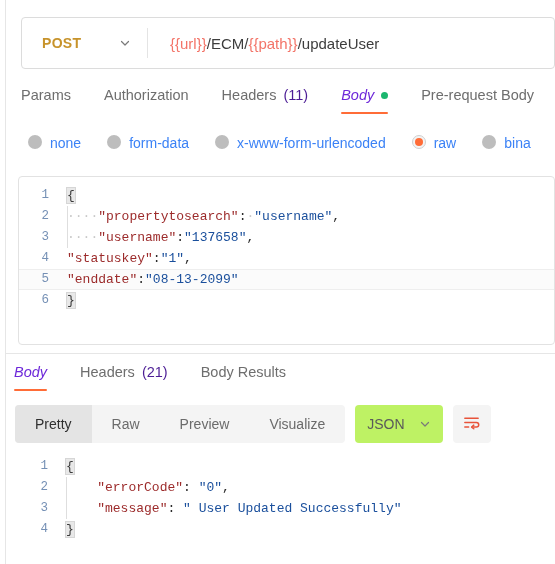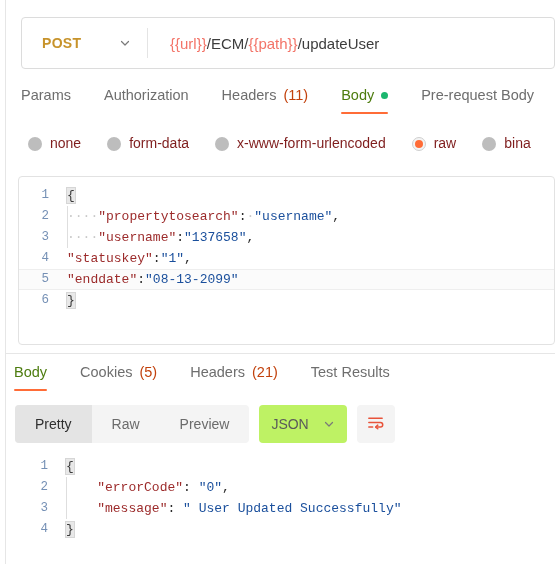--- a/index.html
+++ b/index.html
@@ -109,32 +109,32 @@
     position: relative;
     padding: 2px 0 11px 0;
     margin-right: 33px;
     font-size: 14.5px;
     color: #6e6e6e;
     cursor: pointer;
     display: flex;
     align-items: center;
     gap: 7px;
   }
-  .tab.active { color: #4d7c0f; }
+  .tab.active { color: #6d28d9; font-style: italic; }
   .tab.active::after {
     content: "";
     position: absolute;
     left: 0;
     right: 0;
     bottom: 0;
     height: 2.5px;
     background: #ff6c37;
     border-radius: 2px;
   }
-  .tab .count { color: #c2410c; }
+  .tab .count { color: #4c1d95; }
   .dot-green {
     width: 7px;
     height: 7px;
     border-radius: 50%;
     background: #1bb66e;
     flex: none;
     display: inline-block;
   }
 
   
@@ -143,25 +143,25 @@
     left: 28px;
     top: 130px;
     width: 540px;
     height: 26px;
     display: flex;
     align-items: center;
     white-space: nowrap;
   }
   .radio-item {
     display: flex;
-    align-items: flex-end;
+    align-items: flex-start;
     margin-right: 26px;
     cursor: pointer;
     font-size: 14px;
-    color: #7f1d1d;
+    color: #3b82f6;
   }
   .radio-mark {
     width: 14px;
     height: 14px;
     border-radius: 50%;
     background: #bdbdbd;
     margin-right: 8px;
     flex: none;
     position: relative;
   }
@@ -419,37 +419,34 @@
       </div>
   </div>
 
   <div class="pane-divider"></div>
 
   <div class="res-tabs" id="res-tabs">
       <div class="tab active">
         <span>Body</span>
       </div>
       <div class="tab">
-        <span>Cookies</span>
-        <span class="count">(5)</span>
-      </div>
-      <div class="tab">
         <span>Headers</span>
         <span class="count">(21)</span>
       </div>
       <div class="tab">
-        <span>Test Results</span>
+        <span>Body Results</span>
       </div>
     </div>
 
   <div class="res-toolbar">
     <div class="seg-group" id="view-modes">
         <div class="seg active">Pretty</div>
         <div class="seg">Raw</div>
         <div class="seg">Preview</div>
+        <div class="seg">Visualize</div>
       </div>
 
     <div class="format-select">
       <span>JSON</span>
       <span class="chev">
         <svg viewBox="0 0 12 12" width="12" height="12">
           <path d="M2.5 4.5 L6 8 L9.5 4.5" fill="none" stroke="#7a7a7a" stroke-width="1.2" stroke-linecap="round" stroke-linejoin="round"></path>
         </svg>
       </span>
     </div>

